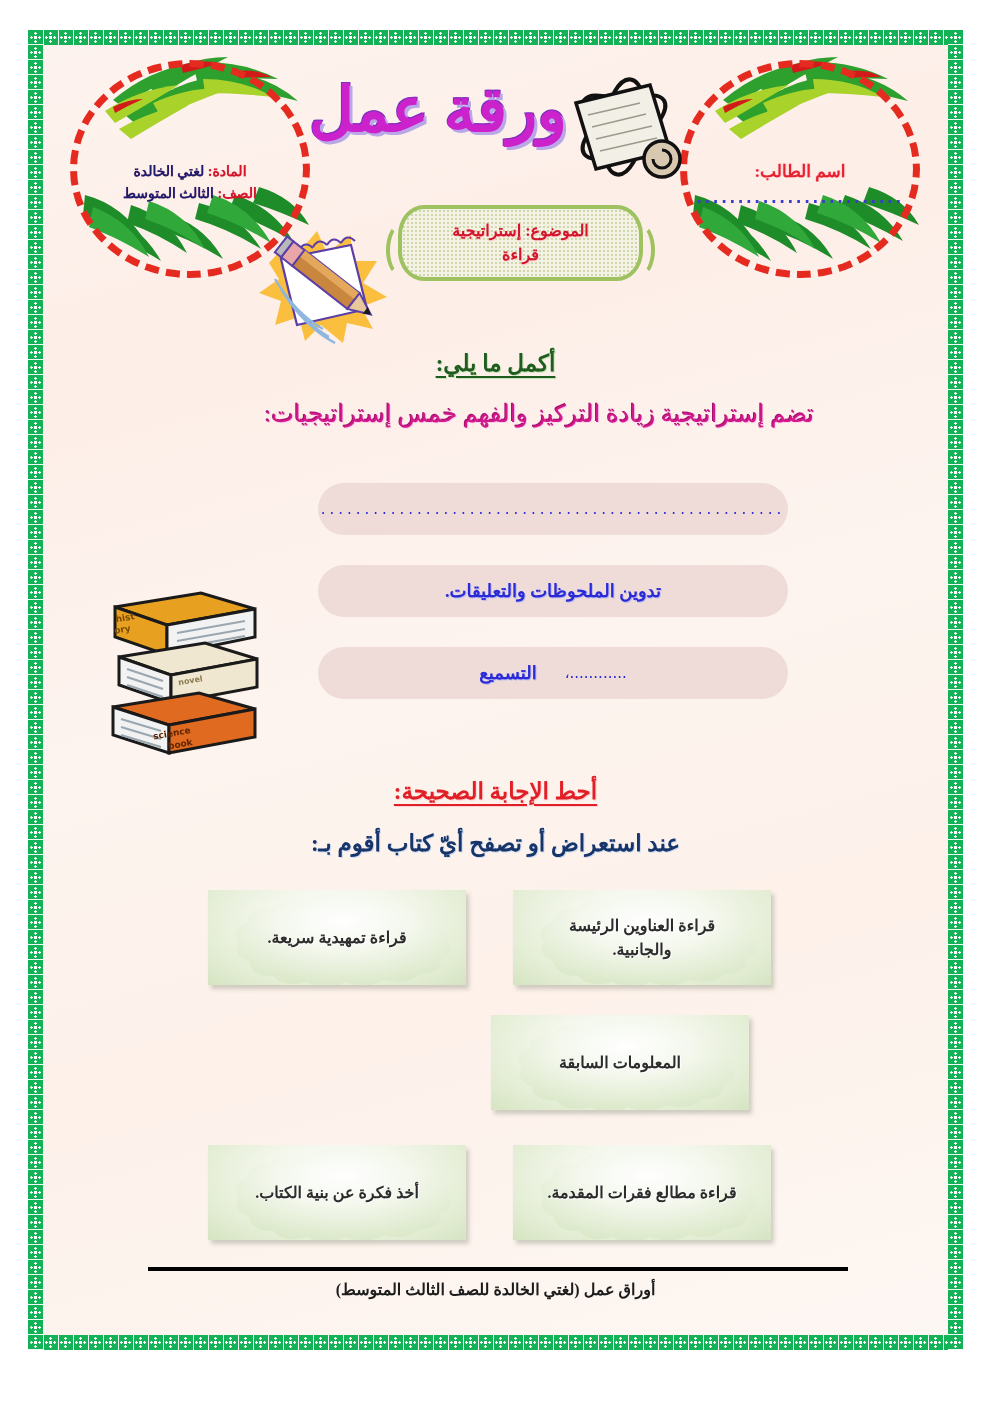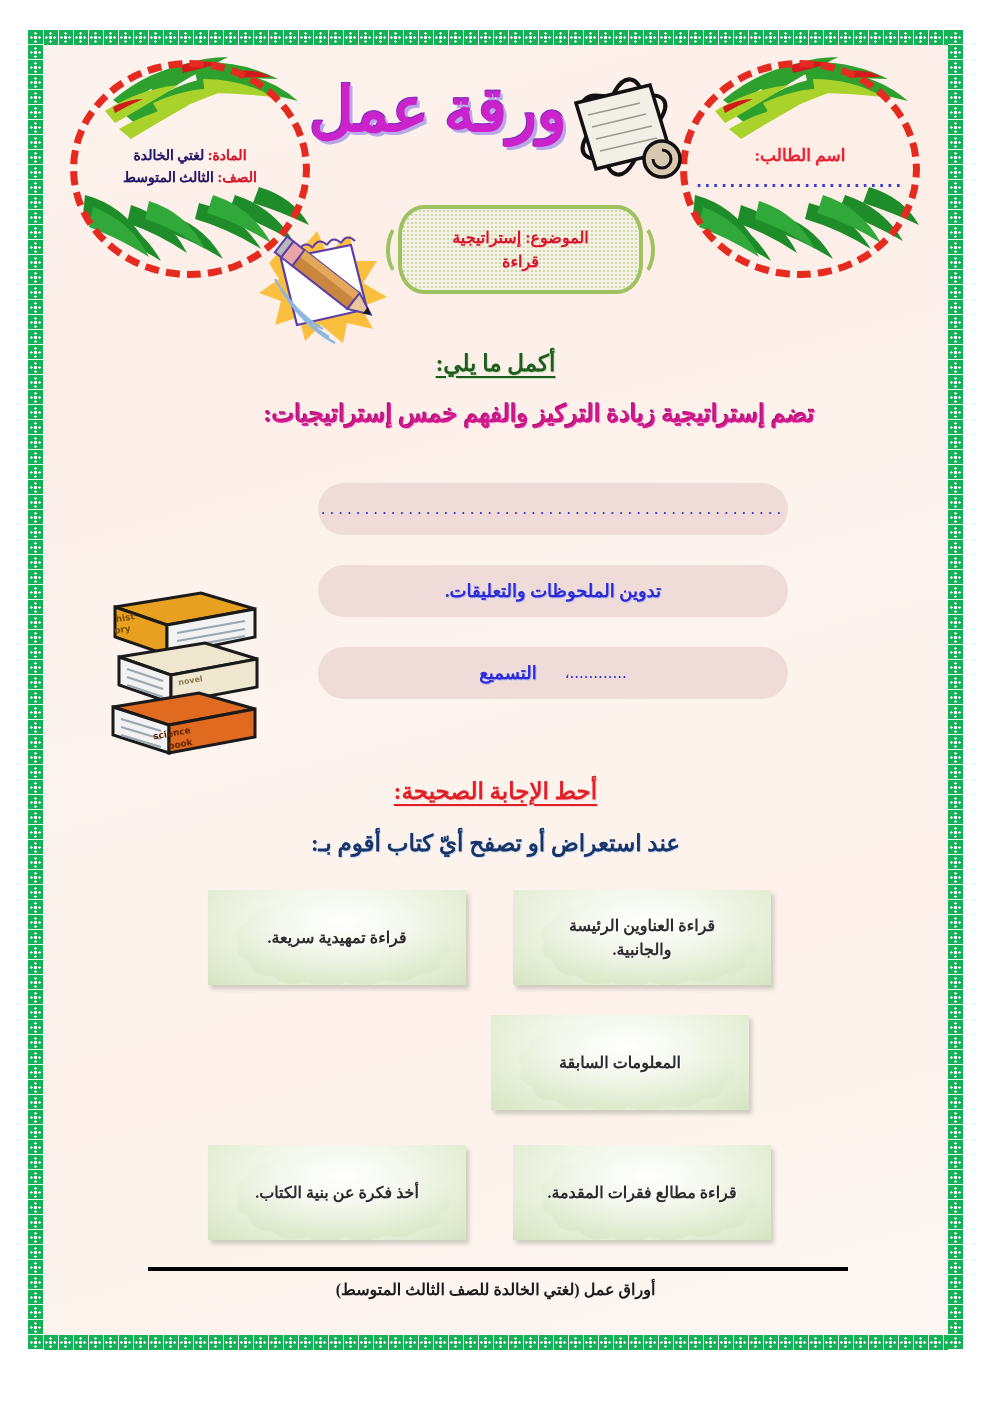--- a/index.html
+++ b/index.html
@@ -69,20 +69,21 @@
 
   .leaf-cluster{position:absolute;pointer-events:none;}
 
   .circle-text{
     position:absolute;
     width:100%;
     text-align:center;
     font-family:"Liberation Serif", serif;
     font-weight:bold;
     direction:rtl;
+    margin-top:16px;
   }
   .field-line{
     color:#d5152b;
     font-size:14px;
     line-height:1.55;
     letter-spacing:0;
     text-shadow:0 0 1px rgba(180,0,20,.35);
   }
   .field-line .val{color:#1a1a6e;}
   #circle-left .circle-text{top:78px;}
@@ -108,21 +109,21 @@
       3px 3px 0 #b9a7e8,
       -1px -1px 0 #7b2fbe,
       1px -1px 0 #7b2fbe;
     letter-spacing:2px;
   }
 
   
   #subject-banner{
     position:absolute;
     left:355px;top:160px;
-    width:245px;height:89px;
+    width:245px;height:76px;
     box-sizing:border-box;
     border:4px solid #9dc25f;
     border-radius:26px / 30px;
     background-color:#f4f2e4;
     background-image:
       radial-gradient(circle, #cfd6a8 0 .9px, transparent 1px);
     background-size:4px 4px;
     display:flex;align-items:center;justify-content:center;
     text-align:center;
     direction:rtl;
@@ -154,21 +155,21 @@
     text-decoration:underline;text-underline-offset:5px;
     text-shadow:1px 1px 0 #c9e2b9;
   }
   #head-circle{
     top:733px;font-size:23px;color:#e01f26;
     text-decoration:underline;text-underline-offset:5px;
     text-shadow:1px 1px 0 #ffd2d2;
   }
   #q-statement{
     position:absolute;top:355px;width:817px;text-align:center;
-    font-family:"Liberation Serif",serif;font-weight:bold;
+    font-family:"Liberation Serif",serif;font-weight:normal;
     font-size:24px;color:#d2188b;direction:rtl;
     text-shadow:1px 1px 0 #ffd4ee,-1px -1px 0 #a4126c;
   }
   #q-circle{
     position:absolute;top:785px;width:905px;text-align:center;
     font-family:"Liberation Serif",serif;font-weight:bold;
     font-size:23px;color:#16356b;direction:rtl;
     letter-spacing:1px;
     text-shadow:1px 1px 0 #cfd9ef;
     padding-left:45px;

